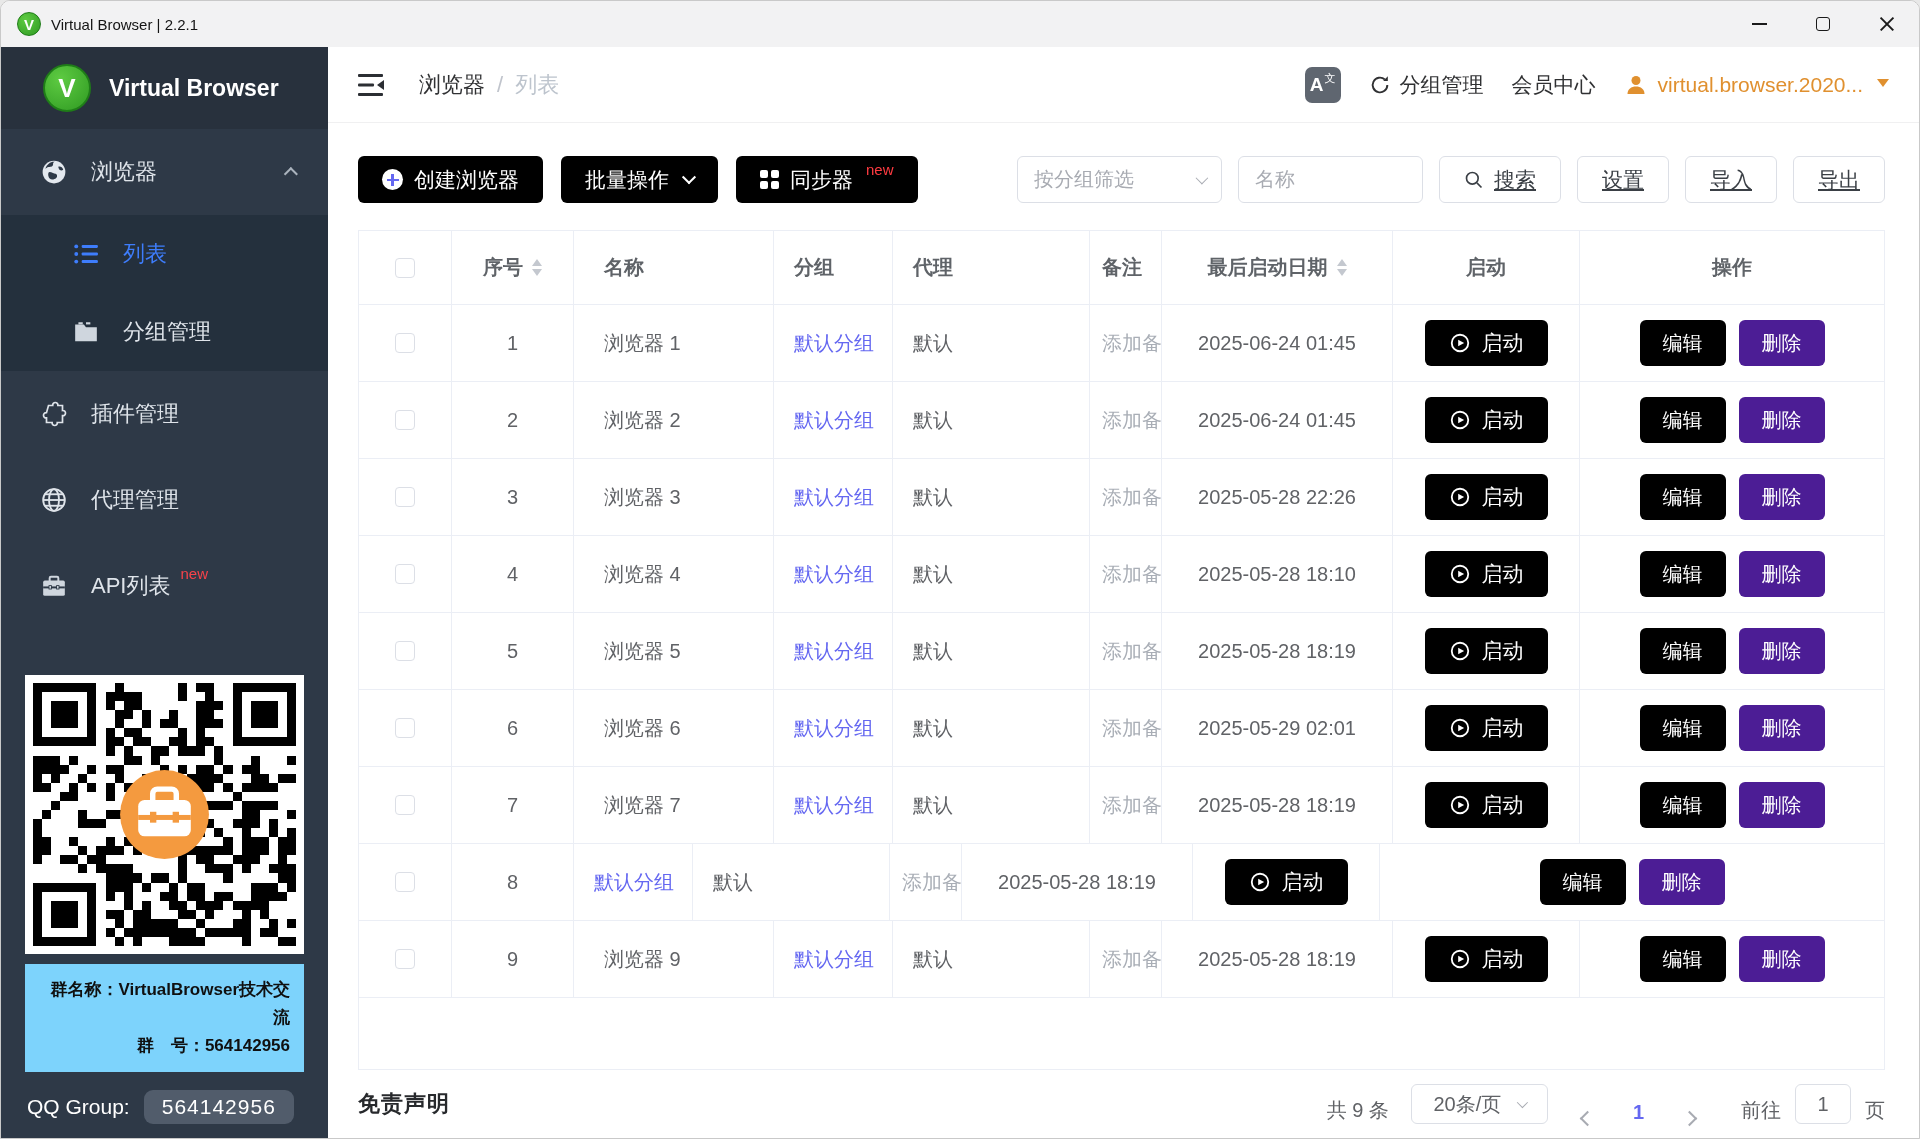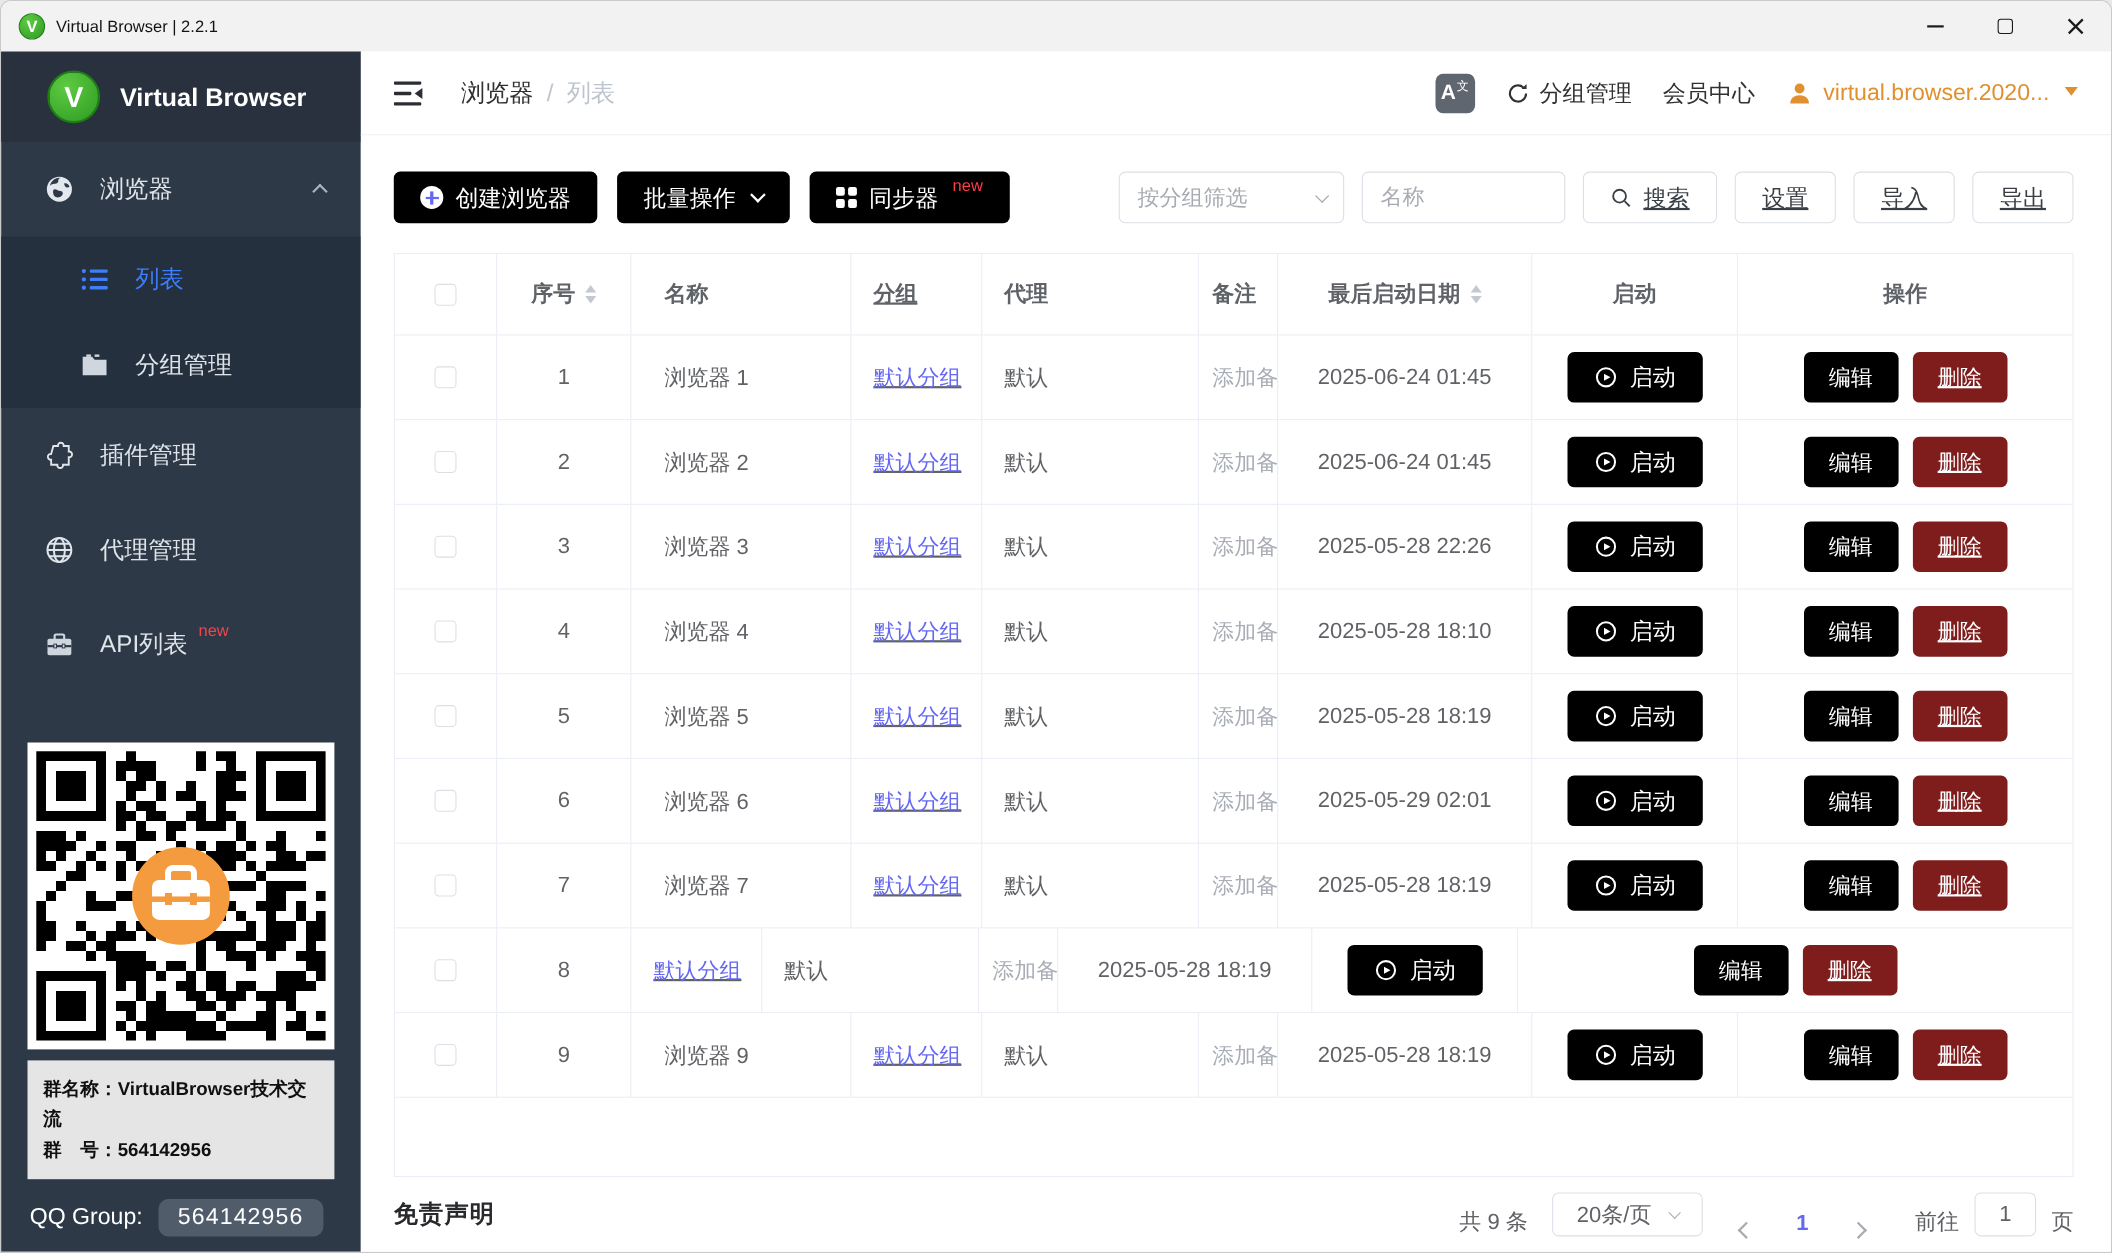--- a/index.html
+++ b/index.html
@@ -32,21 +32,21 @@
   .mi { height:86px; display:flex; align-items:center; padding:0 30px 0 40px; font-size:22px; color:#dfe4ea; cursor:pointer; }
   .mi .mi-ic { width:26px; height:26px; margin-right:24px; flex:0 0 auto; }
   .submenu { background:#24303d; }
   .mi.sub { height:78px; padding-left:72px; }
   .mi.active { color:#3e7dfc; }
   .mi .chev-up { margin-left:auto; width:10px; height:10px; border-left:2px solid #aab3bd; border-top:2px solid #aab3bd; transform:rotate(45deg) translateY(3px); }
   .new-badge { color:#f5434a; font-size:15px; margin-left:10px; align-self:flex-start; margin-top:22px; }
 
   .qr-wrap { margin:auto 24px 0 24px; background:#fff; padding:8px; flex:0 0 auto; }
   .qr-wrap svg { display:block; width:263px; height:263px; }
-  .qq-card { margin:10px 24px 0 24px; background:#e5e5e5; padding:12px 14px; font-size:17px; font-weight:bold; color:#101010; line-height:1.65; }
+  .qq-card { margin:10px 24px 0 24px; background:#7dd3fc; padding:12px 14px; font-size:17px; font-weight:bold; color:#101010; line-height:1.65;text-align:right; }
   .qq-footer { display:flex; align-items:center; gap:14px; padding:18px 0 14px 26px; font-size:21px; color:#fff; }
   .qq-badge { background:#515c6b; border-radius:9px; padding:5px 18px; font-size:21px; color:#fff; letter-spacing:1px; }
 
   
   .main { flex:1; display:flex; flex-direction:column; background:#fff; min-width:0; }
   .mheader { height:76px; flex:0 0 auto; display:flex; align-items:center; padding:0 30px; border-bottom:1px solid #f0f0f1; }
   .fold { width:27px; height:24px; cursor:pointer; }
   .crumb { display:flex; align-items:center; margin-left:34px; font-size:22px; }
   .crumb .c1 { color:#303133; }
   .crumb .csep { color:#c0c4cc; margin:0 12px; }
@@ -82,36 +82,36 @@
   .search-ic { width:20px; height:20px; }
 
   
   .table { margin:27px 34px 0 30px; border-top:1px solid #ebeef5; border-left:1px solid #ebeef5; flex:0 0 auto; }
   .trow { display:flex; }
   .tcell { border-right:1px solid #ebeef5; border-bottom:1px solid #ebeef5; display:flex; align-items:center; font-size:20px; color:#606266; height:77px; }
   .thead .tcell { height:74px; font-weight:bold; color:#5f6368; }
   .c-check { width:93px; justify-content:center; }
   .c-no { width:122px; justify-content:center; }
   .c-name { width:200px; padding-left:30px; }
-  .c-group { width:119px; padding-left:20px;text-decoration:underline; }
+  .c-group { width:119px; padding-left:20px; }
   .c-proxy { width:197px; padding-left:20px; }
   .c-note { width:72px; padding-left:12px; overflow:hidden; white-space:nowrap; }
   .c-date { width:231px; justify-content:center; }
   .c-launch { width:187px; justify-content:center; }
   .c-ops { flex:1; justify-content:center; gap:13px; }
   .thead .c-name { padding-left:30px; }
   .checkbox { width:20px; height:20px; border:1px solid #dcdfe6; border-radius:4px; background:#fff; cursor:pointer; }
   .sorter { display:inline-flex; flex-direction:column; margin-left:9px; }
   .sorter i { width:0; height:0; border-left:5.5px solid transparent; border-right:5.5px solid transparent; display:block; }
   .sorter .up { border-bottom:7px solid #c4c8cf; margin-bottom:3px; }
   .sorter .dn { border-top:7px solid #c4c8cf; }
   .glink { color:#6568f1; cursor:pointer; }
   .note-text { color:#a9aeb6;font-family:Liberation Mono, monospace; }
   .btn.sm { height:46px; padding:0 23px; font-size:20px; }
-  .btn.red { background:#7f1d1d; color:#fff;text-decoration:underline; }
+  .btn.red { background:#4c1d95; color:#fff; }
   .launch-btn { height:46px; padding:0 22px; }
   .play-ic { width:22px; height:22px; }
   .tfiller { height:72px; border-right:1px solid #ebeef5; border-bottom:1px solid #ebeef5; }
 
   
   .mfooter { margin:0 34px 0 30px; height:69px; display:flex; align-items:center; }
   .disclaimer { font-size:22px; color:#27292c; font-weight:bold; letter-spacing:1px; cursor:pointer; }
   .pager { margin-left:auto; display:flex; align-items:flex-end; font-size:20px; color:#606266; }
   .pg-total { margin-right:22px; }
   .pg-size { width:137px; height:40px; border:1px solid #dcdfe6; border-radius:6px; display:flex; align-items:center; justify-content:center; gap:16px; color:#606266; cursor:pointer; }

